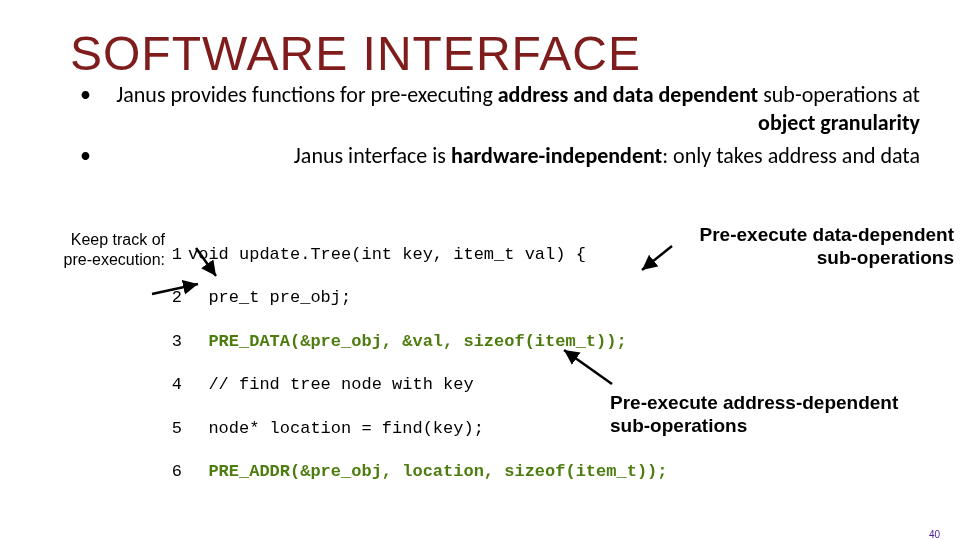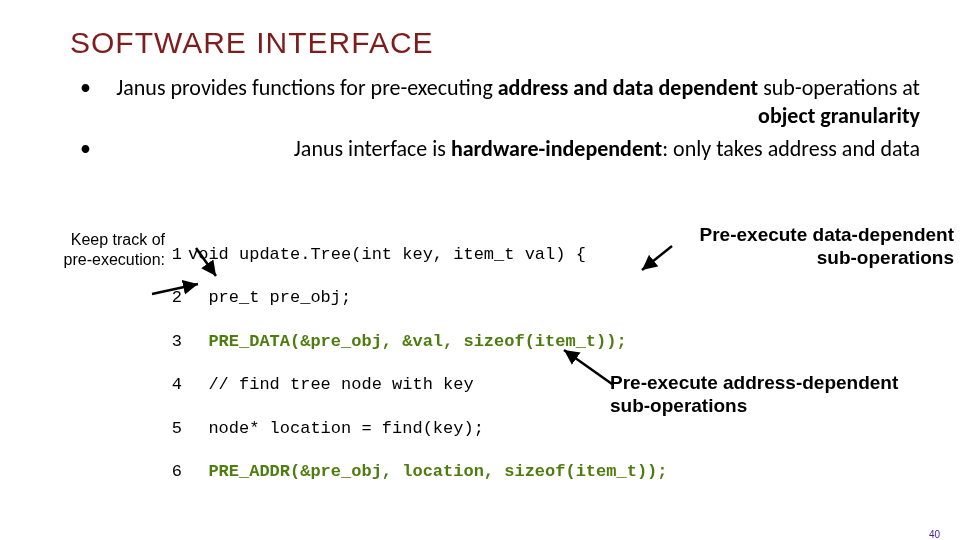--- a/index.html
+++ b/index.html
@@ -1,37 +1,37 @@
 <!DOCTYPE html>
 <html><head>
 <meta charset="utf-8">
 <style>
   * { margin:0; padding:0; box-sizing:border-box; }
   body { width:960px; height:540px; background:#fff; font-family:"Calibri","Segoe UI",sans-serif; color:#000; position:relative; overflow:hidden; }
   .slide { padding:26px 40px 0 70px; position:relative; height:100%; }
-  h1 { font-size:30px; font-weight:400; letter-spacing:1px; color:#7f1d1d; margin-bottom:14px; font-family:"Calibri Light","Segoe UI Light",sans-serif; }
+  h1 { font-size:48px; font-weight:400; letter-spacing:1px; color:#7f1d1d; font-family:"Calibri Light","Segoe UI Light",sans-serif; }
   ul.bullets { list-style:none; margin-left:10px; font-size:22px; line-height:1.25;text-align:right; }
   ul.bullets li { position:relative; padding-left:18px; margin-bottom:6px; }
   ul.bullets li::before { content:"•"; position:absolute; left:0; top:0; }
   b { font-weight:700; }
 
   .main { position:absolute; top:222px; left:0; right:0; }
 
   .left-col { position:absolute; left:15px; top:8px; width:150px; text-align:right; font-family:Arial,sans-serif; font-size:16px; line-height:1.25; }
   .left-col .struct { margin-top:8px; font-size:15px; line-height:1.35; position:relative; }
   .bracket { position:absolute; right:-14px; top:2px; font-size:86px; line-height:1; font-family:"Times New Roman",serif; transform:scaleX(0.4); color:#000; }
 
   .code-block { position:absolute; left:156px; top:0; font-family:"Courier New",monospace; font-size:17px; line-height:1.28; white-space:pre; }
   .ln { display:inline-block; width:26px; text-align:right; color:#000; margin-right:6px; }
   .dark { color:#4d7c0f; font-weight:700; }
   .row { display:block; }
 
   .callout { position:absolute; font-family:Arial,sans-serif; font-size:19px; font-weight:700; line-height:1.2; }
   .c1 { left:654px; top:2px; text-align:right; width:300px; }
-  .c2 { left:610px; top:150px; width:340px; }
+  .c2 { left:610px; top:170px; width:340px; }
 
   .arrow { position:absolute; }
   .arrow svg { overflow:visible; }
 
   .pagenum { position:absolute; right:20px; bottom:0; font-size:10px; color:#4c1d95; font-family:Arial,sans-serif; }
 </style>
 </head>
 <body>
 
 <div class="slide">

